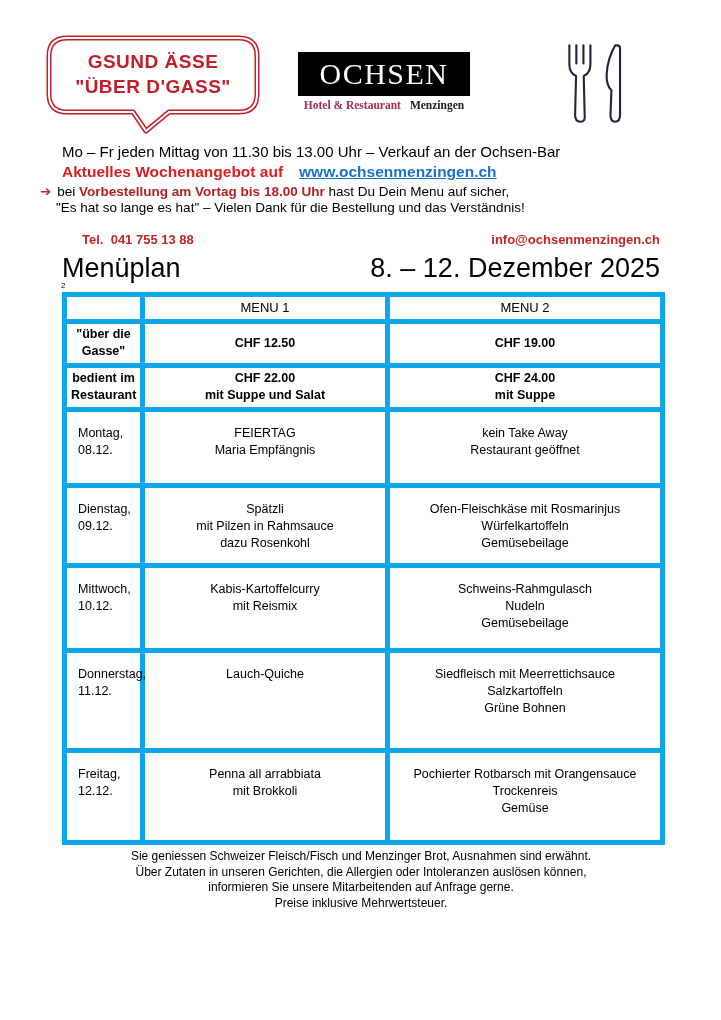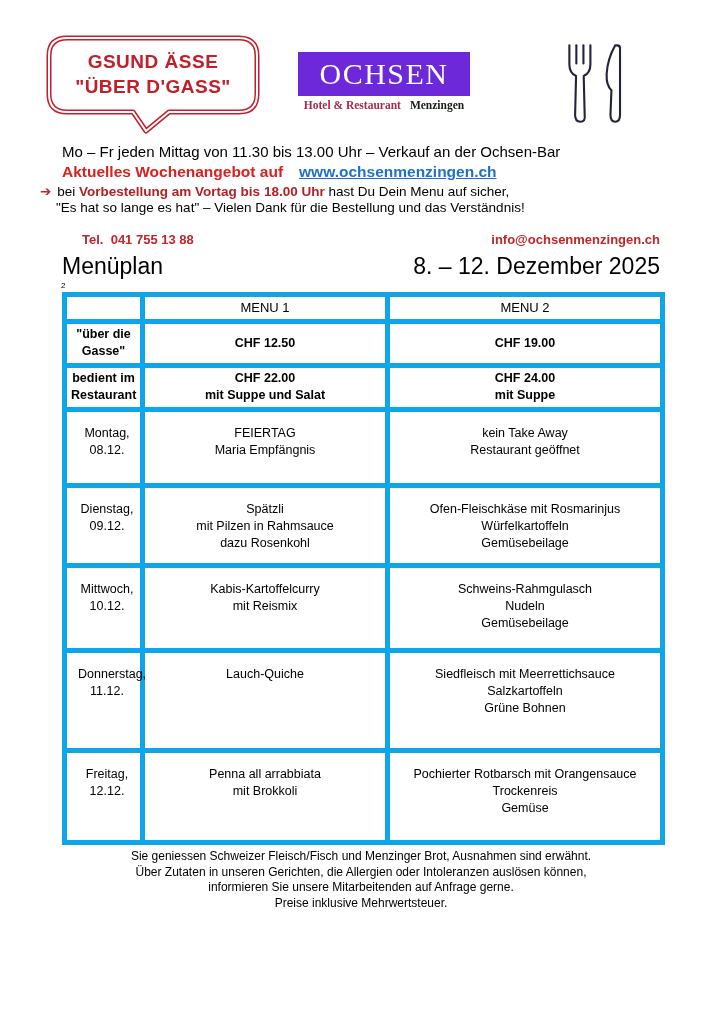--- a/index.html
+++ b/index.html
@@ -6,21 +6,21 @@
   .page{position:relative;width:721px;height:1020px;background:#fff;overflow:hidden;
         font-family:"Liberation Sans","DejaVu Sans",sans-serif;color:#000;}
 
   
   .bubble{position:absolute;left:45px;top:34px;width:216px;height:104px;}
   .bubble svg{position:absolute;left:0;top:0;}
   .bubble-text{position:absolute;left:0;top:15px;width:100%;text-align:center;
                font-weight:bold;color:#C1202B;font-size:19px;line-height:1.32;letter-spacing:.5px;}
 
   .ochsen{position:absolute;left:298px;top:52px;width:172px;text-align:center;}
-  .ochsen-box{background:#6d28d9;color:#fff;height:44px;display:flex;align-items:center;justify-content:center;
+  .ochsen-box{background:#000000;color:#fff;height:44px;display:flex;align-items:center;justify-content:center;
               font-family:"Liberation Serif","DejaVu Serif",serif;font-size:30px;letter-spacing:1.5px;}
   .ochsen-sub{font-family:"Liberation Serif","DejaVu Serif",serif;font-size:11.5px;margin-top:3px;font-weight:bold;}
   .ochsen-sub .red{color:#A42C4D;}
   .ochsen-sub .blk{color:#1a1a1a;margin-left:9px;}
 
   .cutlery{position:absolute;left:556px;top:38px;}
 
   
   .info{position:absolute;top:143px;left:62px;width:598px;}
   .line1{font-size:15px;}
@@ -30,32 +30,32 @@
   .arrow-block{margin-top:2px;font-size:13.5px;margin-left:-22px;}
   .arrow-block .arrow{color:#C3242A;font-weight:bold;margin-right:6px;}
   .arrow-block .darkred{color:#B42025;font-weight:bold;}
   .arrow-block .l2{margin-left:16px;margin-top:1px;}
   .telrow{margin-top:17px;display:flex;justify-content:space-between;
           font-weight:bold;font-size:13px;color:#C0262B;text-align:right;}
   .telrow .tel{margin-left:20px;}
 
   
   .titlebar{position:absolute;top:253px;left:62px;width:598px;display:flex;
-            justify-content:space-between;font-size:23px;}
+            justify-content:space-between;font-size:27px;}
   .footnote{position:absolute;top:281px;left:61px;font-size:8px;}
 
   
   table.menu{position:absolute;top:292px;left:62px;width:598px;border-collapse:collapse;
              table-layout:fixed;border:2px solid #2b2b2b;}
   table.menu td{border:5px solid #0ea5e9;font-size:12.5px;line-height:1.38;
                 white-space:pre-line;text-align:center;vertical-align:middle;padding:2px 4px;}
   tr.hdr{height:24px;}  tr.hdr td{font-size:13px;}
   tr.p{height:44px;}    tr.p td{font-weight:bold;}
   tr.d td{vertical-align:top;padding-top:13px;}
-  tr.d td.c1{text-align:center;padding-left:11px;}
+  tr.d td.c1{text-align:left;padding-left:11px;}
   tr.d1{height:76px;} tr.d2{height:80px;} tr.d3{height:85px;} tr.d4{height:100px;} tr.d5{height:92px;}
 
   
   .footer{position:absolute;top:849px;left:62px;width:598px;text-align:center;
           font-size:12px;line-height:1.3;}
 </style>
 </head>
 <body>
 
 <div class="page">

